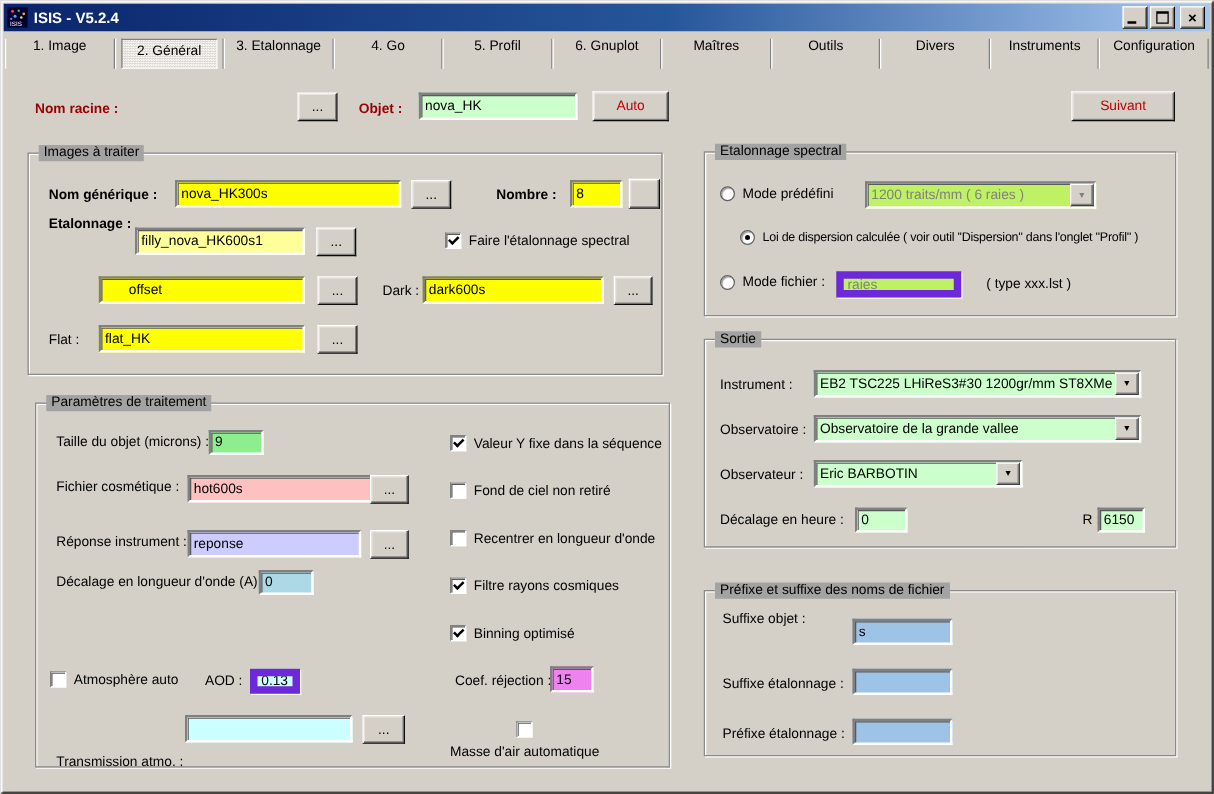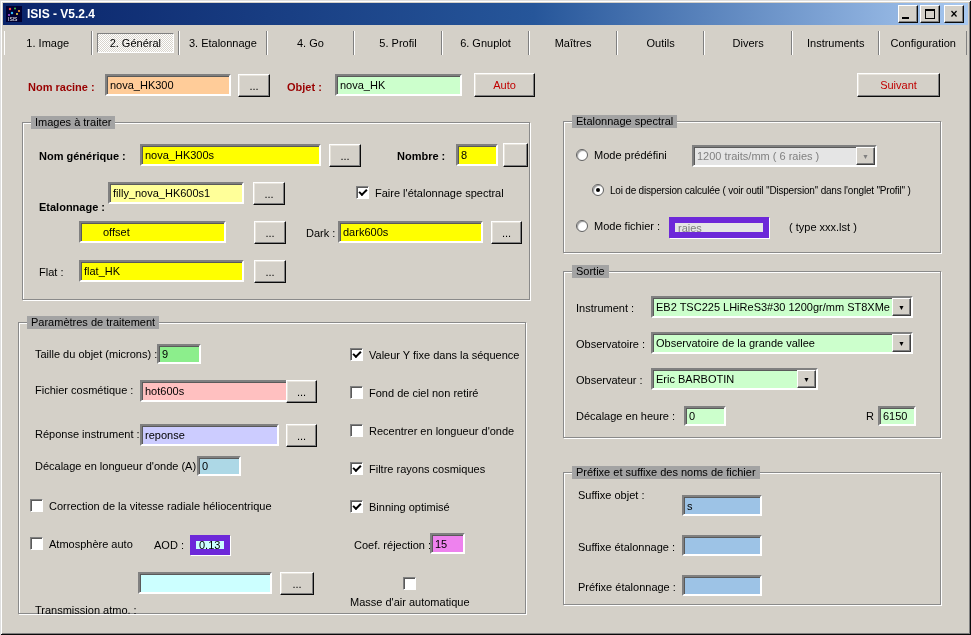--- a/index.html
+++ b/index.html
@@ -14,34 +14,34 @@
     display:flex;align-items:center;}
   .title-icon{width:16px;height:16px;margin-left:3px;background:#000028;position:relative;flex:0 0 auto;}
   .title-text{color:#fff;font-size:12px;font-weight:bold;margin-left:5px;flex:1;}
   .winbtn{width:18px;height:16px;margin-right:2px;background:#d4d0c8;border:1px solid;border-color:#fff #0a0a0a #0a0a0a #fff;
     box-shadow:inset -1px -1px 0 #808080;display:flex;align-items:center;justify-content:center;position:relative;}
   .glyph-min{position:absolute;left:3px;bottom:3px;width:7px;height:2px;background:#000;}
   .glyph-max{width:8px;height:7px;border:1px solid #000;border-top:2px solid #000;}
   .glyph-close{font-size:12px;font-weight:bold;line-height:10px;}
   
   .tabbar{position:absolute;left:4px;top:31px;right:4px;height:24px;display:flex;}
-  .tab{flex:1;display:flex;align-items:center;justify-content:center;border-left:1px solid #fff;border-right:1px solid #808080;cursor:default;}
+  .tab{flex:1;display:flex;justify-content:center;border-left:1px solid #fff;border-right:1px solid #808080;cursor:default;}
   .tab-active-box{display:inline-block;padding:3px 12px;border:1px solid;border-color:#808080 #fff #fff #808080;
     background-image:conic-gradient(#fff 90deg,#d8d4cc 90deg 180deg,#fff 180deg 270deg,#d8d4cc 270deg);background-size:2px 2px;}
   
   .group{position:absolute;box-sizing:border-box;border:1px solid #8a8a8a;box-shadow:1px 1px 0 #ffffff,inset 1px 1px 0 #ffffff;}
   .legend{position:absolute;top:-7px;left:8px;background:#a3a3a3;padding:0 4px;line-height:13px;white-space:nowrap;}
   
   .fld{position:absolute;box-sizing:border-box;font:inherit;padding:0 3px;outline:none;}
   .sunken{border:2px solid;border-color:#808080 #fff #fff #808080;box-shadow:inset 1px 1px 0 #5a5a5a;}
   .flat-sunken{border:6px solid #6d28d9;box-shadow:1px 1px 0 #fff;}
   .bg-orange{background:#ffcc99;} .bg-yellow{background:#ffff00;} .bg-paleyellow{background:#ffff99;}
   .bg-green{background:#8cee8c;} .bg-palegreen{background:#ccffcc;} .bg-pink{background:#ffc0c0;}
   .bg-lavender{background:#ccccff;} .bg-lightblue{background:#add8e6;} .bg-cyan{background:#ccffff;}
-  .bg-magenta{background:#ee82ee;} .bg-steelblue{background:#9dc3e6;} .bg-gray{background:#e5e5e5;}
+  .bg-magenta{background:#ee82ee;} .bg-steelblue{background:#9dc3e6;} .bg-gray{background:#bef264;}
   
   .btn{position:absolute;box-sizing:border-box;background:#d4d0c8;border:1px solid;border-color:#fff #0a0a0a #0a0a0a #fff;
     box-shadow:inset -1px -1px 0 #808080,inset 1px 1px 0 #e8e4dc;font:inherit;display:flex;align-items:center;justify-content:center;cursor:default;}
   .red-text{color:#c00000;}
   .darkred{color:#990000;}
   
   .checkrow{position:absolute;display:flex;align-items:center;gap:6px;white-space:nowrap;}
   .cb{width:13px;height:13px;background:#fff;border:1px solid;border-color:#808080 #fff #fff #808080;
     box-shadow:inset 1px 1px 0 #5a5a5a;box-sizing:border-box;position:relative;flex:0 0 auto;}
   .cb.checked::after{content:"";position:absolute;left:2px;top:2px;width:6px;height:3px;
@@ -119,77 +119,72 @@
       </div>
     <div class="tab">
         <span>Instruments</span>
       </div>
     <div class="tab">
         <span>Configuration</span>
       </div>
   </div>
 
   <span class="lbl bold darkred" style="left:28px;top:81px;">Nom racine :</span>
-  <input class="fld sunken bg-orange bold" style="left: 105px; top: 74px; width: 126px; height: 22px;" value="nova_HK300">
   <button class="btn" style="left:238px;top:74px;width:32px;height:23px;">...</button>
   <span class="lbl bold darkred" style="left:287px;top:81px;">Objet :</span>
   <input class="fld sunken bg-palegreen bold" style="left: 335px; top: 74px; width: 127px; height: 22px;" value="nova_HK">
   <button class="btn bold red-text" style="left:474px;top:73px;width:61px;height:24px;">Auto</button>
   <button class="btn red-text" style="left:857px;top:73px;width:83px;height:24px;">Suivant</button>
 
   <div class="group" style="left:22px;top:122px;width:508px;height:178px;">
     <span class="legend">Images à traiter</span>
     <span class="lbl bold" style="left:16px;top:27px;">Nom générique :</span>
     <input class="fld sunken bg-yellow bold" style="left: 117px; top: 21px; width: 181px; height: 22px;" value="nova_HK300s">
     <button class="btn" style="left:306px;top:21px;width:32px;height:23px;">...</button>
     <span class="lbl bold" style="left:374px;top:27px;">Nombre :</span>
     <input class="fld sunken bg-yellow bold" style="left: 433px; top: 21px; width: 42px; height: 22px;" value="8">
     <button class="btn" style="left:480px;top:20px;width:25px;height:24px;"></button>
 
-    <span class="lbl bold" style="left:16px;top:78px;">Etalonnage :</span>
+    <span class="lbl bold" style="left:16px;top:50px;">Etalonnage :</span>
     <input class="fld sunken bg-paleyellow bold" style="left: 85px; top: 59px; width: 136px; height: 22px;" value="filly_nova_HK600s1">
     <button class="btn" style="left:230px;top:59px;width:32px;height:23px;">...</button>
     <div class="checkrow" style="left:333px;top:63px;">
       <span class="cb checked"></span>
       <span>Faire l'étalonnage spectral</span>
     </div>
 
     <span class="lbl" style="left:16px;top:104px;margin-left:48px;">Offset :</span>
-    <input class="fld sunken bg-yellow" style="left: 56px; top: 98px; width: 147px; height: 22px; padding-left: 22px;" value="offset">
+    <input class="fld sunken bg-yellow" style="left: 56px; top: 98px; width: 165px; height: 22px; padding-left: 22px;" value="offset">
     <button class="btn" style="left:231px;top:98px;width:32px;height:23px;">...</button>
     <span class="lbl" style="left:283px;top:104px;">Dark :</span>
     <input class="fld sunken bg-yellow" style="left: 315px; top: 98px; width: 145px; height: 22px;" value="dark600s">
     <button class="btn" style="left:468px;top:98px;width:31px;height:23px;">...</button>
 
     <span class="lbl" style="left:16px;top:143px;">Flat :</span>
     <input class="fld sunken bg-yellow" style="left: 56px; top: 137px; width: 165px; height: 22px;" value="flat_HK">
     <button class="btn" style="left:231px;top:137px;width:32px;height:23px;">...</button>
   </div>
 
-  <div class="group" style="left:18px;top:322px;width:508px;height:292px;">
+  <div class="group" style="left:28px;top:322px;width:508px;height:292px;">
     <span class="legend">Paramètres de traitement</span>
 
     <span class="lbl" style="left:16px;top:25px;">Taille du objet (microns) :</span>
     <input class="fld sunken bg-green" style="left: 138px; top: 21px; width: 44px; height: 20px;" value="9">
 
     <span class="lbl" style="left:16px;top:61px;">Fichier cosmétique :</span>
     <input class="fld sunken bg-pink" style="left: 121px; top: 57px; width: 151px; height: 22px;" value="hot600s">
     <button class="btn" style="left:267px;top:57px;width:31px;height:23px;">...</button>
 
     <span class="lbl" style="left:16px;top:105px;">Réponse instrument :</span>
     <input class="fld sunken bg-lavender" style="left: 121px; top: 101px; width: 139px; height: 22px;" value="reponse">
     <button class="btn" style="left:267px;top:101px;width:31px;height:23px;">...</button>
 
     <span class="lbl" style="left:16px;top:137px;">Décalage en longueur d'onde (A) :</span>
     <input class="fld sunken bg-lightblue" style="left: 178px; top: 133px; width: 44px; height: 20px;" value="0">
 
-    <div class="checkrow" style="left:11px;top:176px;">
-      <span class="cb"></span>
-      <span>Correction de la vitesse radiale héliocentrique</span>
-    </div>
 
     <div class="checkrow" style="left:11px;top:214px;">
       <span class="cb"></span>
       <span>Atmosphère auto</span>
     </div>
     <span class="lbl" style="left:135px;top:216px;">AOD :</span>
     <input class="fld flat-sunken bg-cyan" style="left: 171px; top: 212px; width: 40px; height: 20px;" value="0.13">
 
     <span class="lbl" style="left:16px;top:253px;margin-top:28px;">Transmission atmo. :</span>
     <input class="fld sunken bg-cyan" style="left: 119px; top: 249px; width: 134px; height: 22px;" value="">

